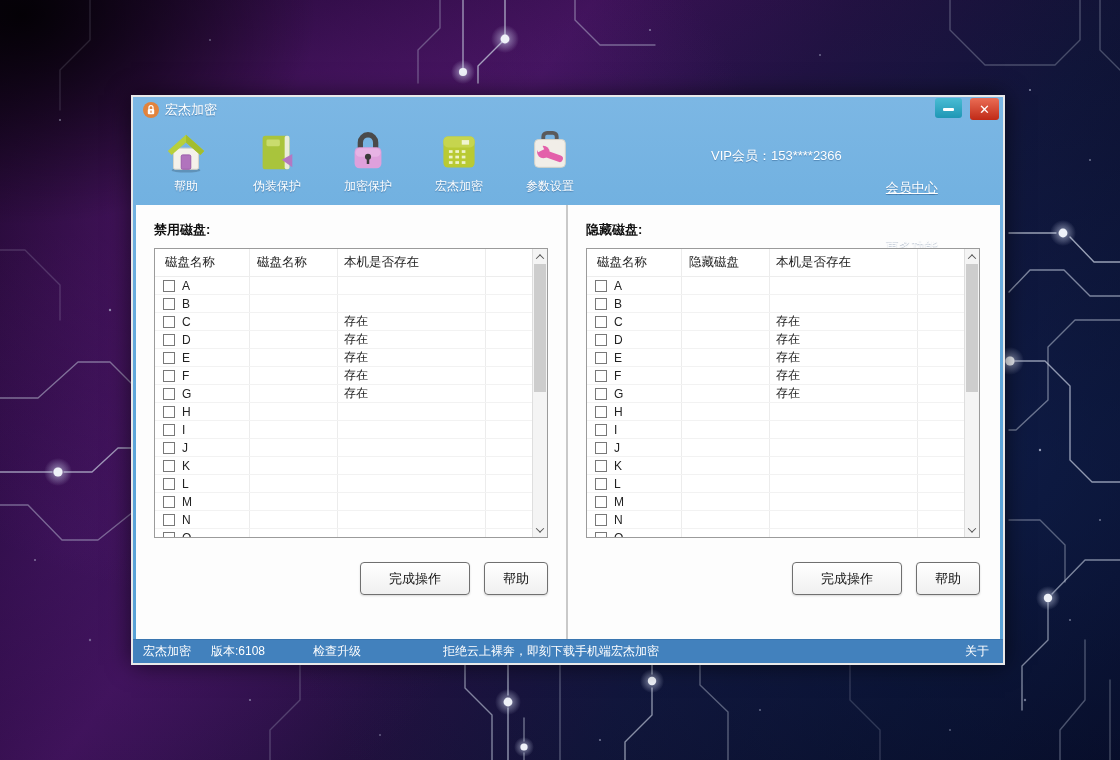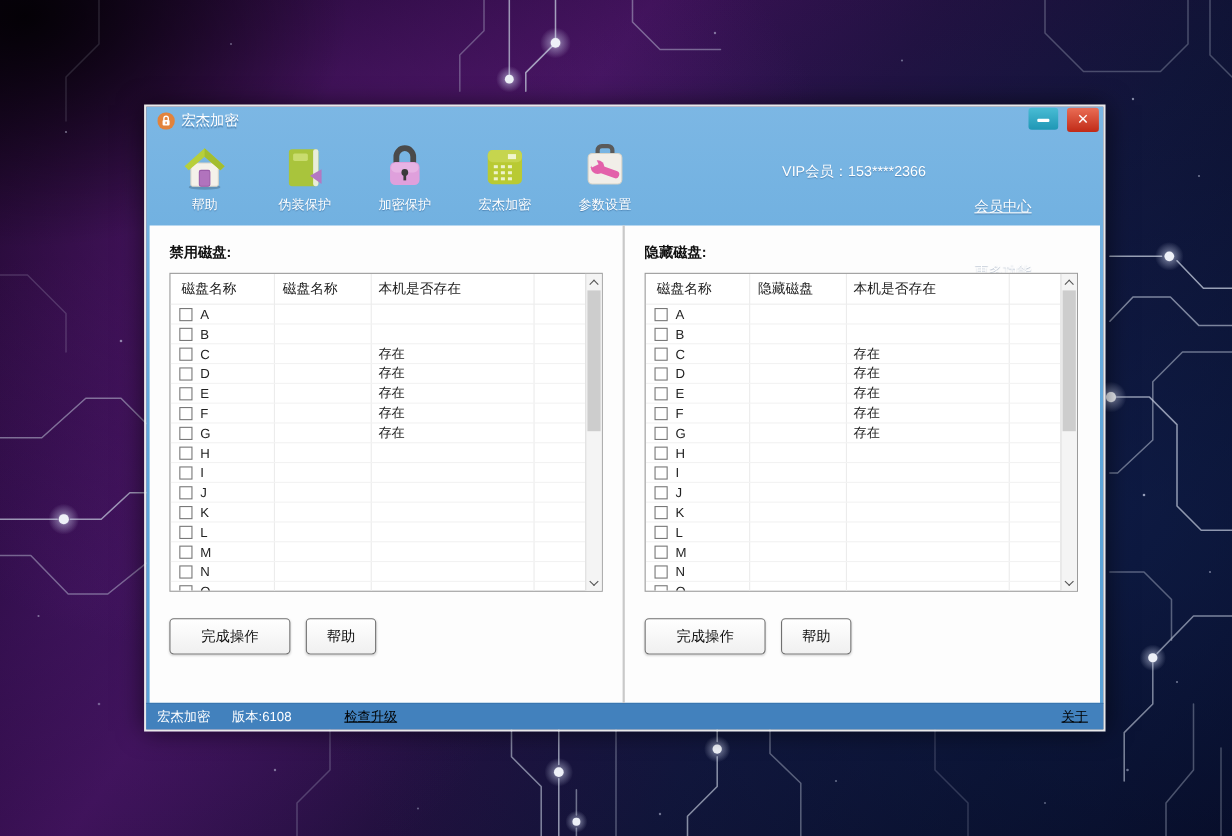--- a/index.html
+++ b/index.html
@@ -59,32 +59,32 @@
   .dletter{font-size:12px;color:#222;margin-left:7px;}
   .rc2{width:88px;padding-left:8px;font-size:12px;color:#222;}
   .rc3{flex:1;padding-left:7px;font-size:12px;color:#222;}
   .vscroll{width:15px;flex:none;background:#f4f4f4;border-left:1px solid #dedede;display:flex;flex-direction:column;}
   .sbtn{height:15px;display:flex;align-items:center;justify-content:center;}
   .chev{width:6px;height:6px;border-left:1.5px solid #555;border-top:1.5px solid #555;}
   .chev.up{transform:rotate(45deg) translate(1px,1px);}
   .chev.down{transform:rotate(225deg) translate(1px,1px);}
   .sthumb{margin:0 1px;height:128px;background:#cdcdcd;}
   .sspacer{flex:1;}
-  .btnrow{width:394px;margin-top:24px;display:flex;justify-content:flex-start;gap:14px;}
+  .btnrow{width:394px;margin-top:24px;display:flex;justify-content:flex-end;gap:14px;}
   .pbtn{height:33px;border:1px solid #707070;border-radius:4px;background:linear-gradient(#ffffff,#f0f0f0);
     font-size:13px;color:#111;display:flex;align-items:center;justify-content:center;cursor:default;
     font-family:"Liberation Sans","DejaVu Sans",sans-serif;box-shadow:0 1px 2px rgba(0,0,0,.15);}
   .pbtn.wide{width:110px;}
   .pbtn.narrow{width:64px;}
 
   
   .footer{height:24px;background:#4281bd;border-top:1px solid #3a76b0;display:flex;align-items:center;
     padding:0 14px 0 10px;color:#fff;font-size:12px;}
   .fver{margin-left:20px;}
-  .flink{color:#000000;text-decoration:underline;cursor:default;white-space:nowrap;}
+  .flink{color:#ffffff;cursor:default;white-space:nowrap;}
   .f1{margin-left:48px;}
   .f2{margin-left:82px;}
   .f3{margin-left:auto;}
 </style>
 </head>
 <body>
 
 <div class="stage">
 
   <svg class="circuits" viewBox="0 0 1120 760">
@@ -578,17 +578,18 @@
           <button class="pbtn wide">完成操作</button>
           <button class="pbtn narrow">帮助</button>
         </div>
       </div>
     </div>
 
     <div class="footer">
       <span>宏杰加密</span>
       <span class="fver">版本:6108</span>
       <a class="flink f1">检查升级</a>
+      <a class="flink f2">拒绝云上裸奔，即刻下载手机端宏杰加密</a>
       <a class="flink f3">关于</a>
     </div>
 
   </div>
 </div>
 
 </body></html>

